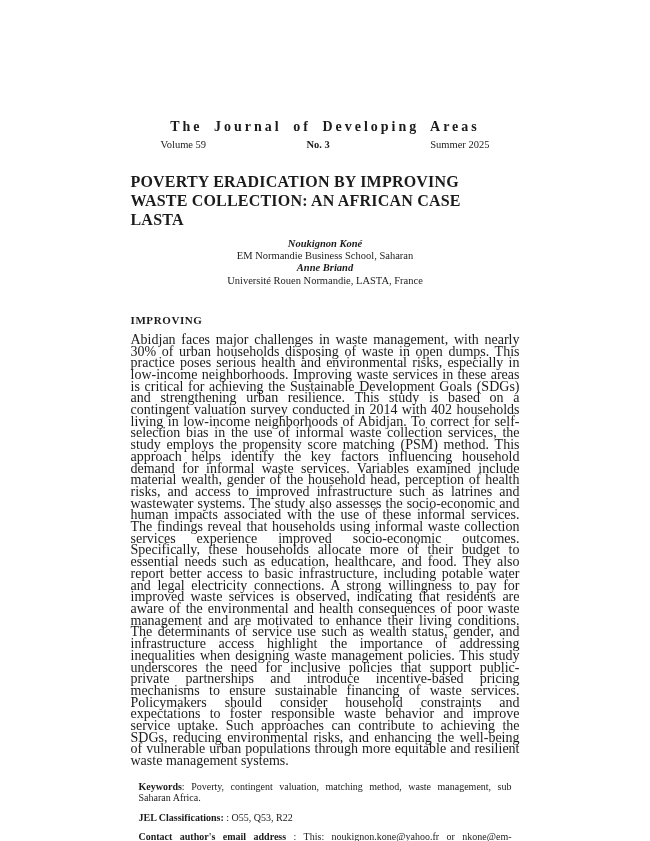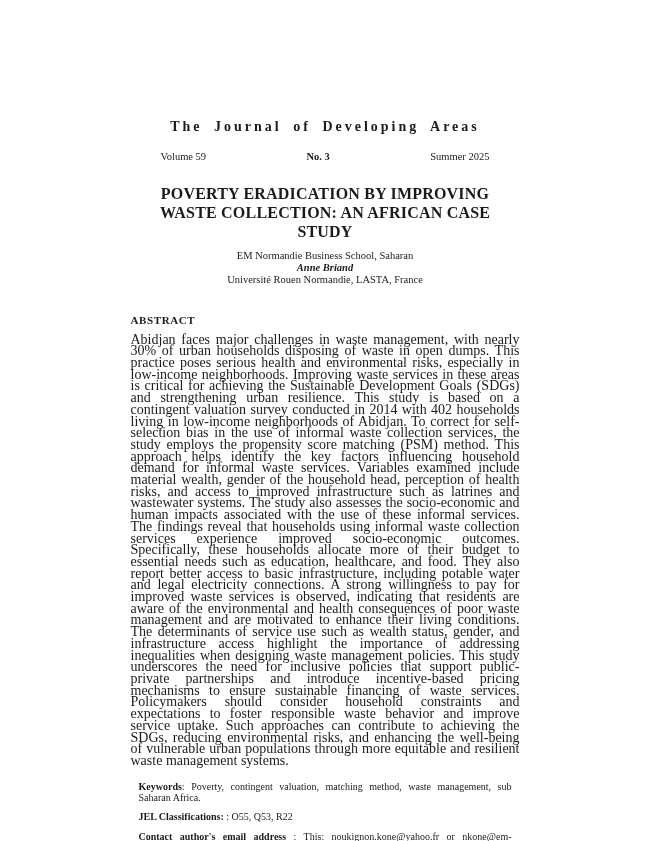--- a/index.html
+++ b/index.html
@@ -25,26 +25,25 @@
     font-size: 14px;
     letter-spacing: 3px;
     word-spacing: 5px;
     white-space: nowrap;
   }
   .journal-meta {
     display: flex;
     justify-content: space-between;
     padding: 0 30px;
     font-size: 10.5px;
-    margin-top: 16px;
+    margin-top: 4px;
   }
   .journal-meta .mid { text-align: center; font-weight: bold; }
   .article-title {
     margin: 22px 0 0 0;
-    text-align: center;
     font-size: 16px;
     font-weight: bold;
     line-height: 19px;
     letter-spacing: 0.2px;
   }
   .title-line { display: block; }
   .authors {
     margin-top: 9px;
     text-align: center;
     font-size: 10.5px;
@@ -88,30 +87,31 @@
     <div class="journal-meta">
       <span>Volume 59</span>
       <span class="mid">No. 3</span>
       <span>Summer 2025</span>
     </div>
   </header>
 
   <h1 class="article-title">
     <span class="title-line">POVERTY ERADICATION BY IMPROVING</span>
     <span class="title-line">WASTE COLLECTION: AN AFRICAN CASE</span>
-    <span class="title-line">STUDY</span>
+    <span class="title-line">LASTA</span>
   </h1>
 
   <div class="authors">
+    <div class="author-name">Noukignon Koné</div>
     <div class="author-affiliation">EM Normandie Business School, Saharan</div>
     <div class="author-name">Anne Briand</div>
     <div class="author-affiliation">Université Rouen Normandie, LASTA, France</div>
   </div>
 
-  <h2 class="abstract-heading">ABSTRACT</h2>
+  <h2 class="abstract-heading">IMPROVING</h2>
 
   <p class="abstract-body">Abidjan faces major challenges in waste management, with nearly 30% of urban households disposing of waste in open dumps. This practice poses serious health and environmental risks, especially in low-income neighborhoods. Improving waste services in these areas is critical for achieving the Sustainable Development Goals (SDGs) and strengthening urban resilience. This study is based on a contingent valuation survey conducted in 2014 with 402 households living in low-income neighborhoods of Abidjan. To correct for self-selection bias in the use of informal waste collection services, the study employs the propensity score matching (PSM) method. This approach helps identify the key factors influencing household demand for informal waste services. Variables examined include material wealth, gender of the household head, perception of health risks, and access to improved infrastructure such as latrines and wastewater systems. The study also assesses the socio-economic and human impacts associated with the use of these informal services. The findings reveal that households using informal waste collection services experience improved socio-economic outcomes. Specifically, these households allocate more of their budget to essential needs such as education, healthcare, and food. They also report better access to basic infrastructure, including potable water and legal electricity connections. A strong willingness to pay for improved waste services is observed, indicating that residents are aware of the environmental and health consequences of poor waste management and are motivated to enhance their living conditions. The determinants of service use such as wealth status, gender, and infrastructure access highlight the importance of addressing inequalities when designing waste management policies. This study underscores the need for inclusive policies that support public-private partnerships and introduce incentive-based pricing mechanisms to ensure sustainable financing of waste services. Policymakers should consider household constraints and expectations to foster responsible waste behavior and improve service uptake. Such approaches can contribute to achieving the SDGs, reducing environmental risks, and enhancing the well-being of vulnerable urban populations through more equitable and resilient waste management systems.</p>
 
   <div class="meta-block">
     <p class="meta-line"><span class="label">Keywords</span><span>: Poverty, contingent valuation, matching method, waste management, sub Saharan Africa.</span></p>
     <p class="meta-line"><span class="label">JEL Classifications:</span><span> : O55, Q53, R22</span></p>
     <p class="meta-line"><span class="label">Contact author's email address</span><span> : This: </span><span class="email-underline">noukignon.kone@yahoo.fr or nkone@em-normandie.fr</span></p>
   </div>
 
 </div>

